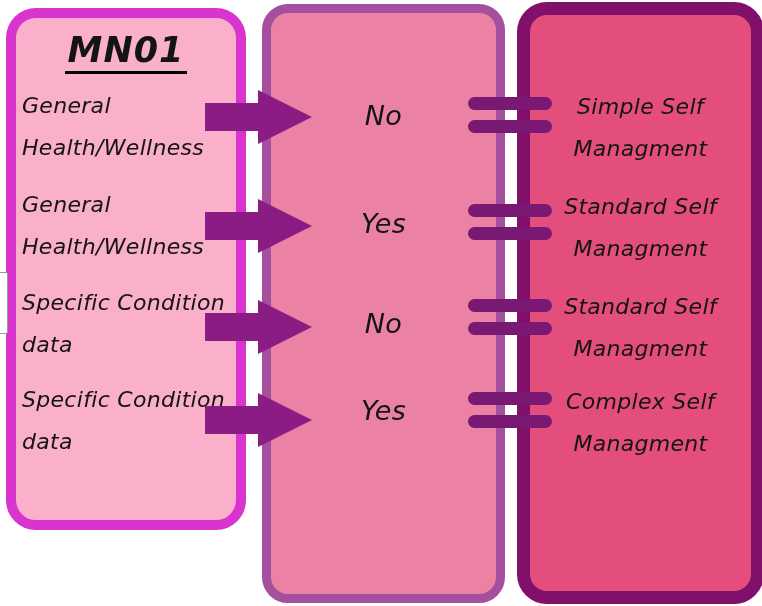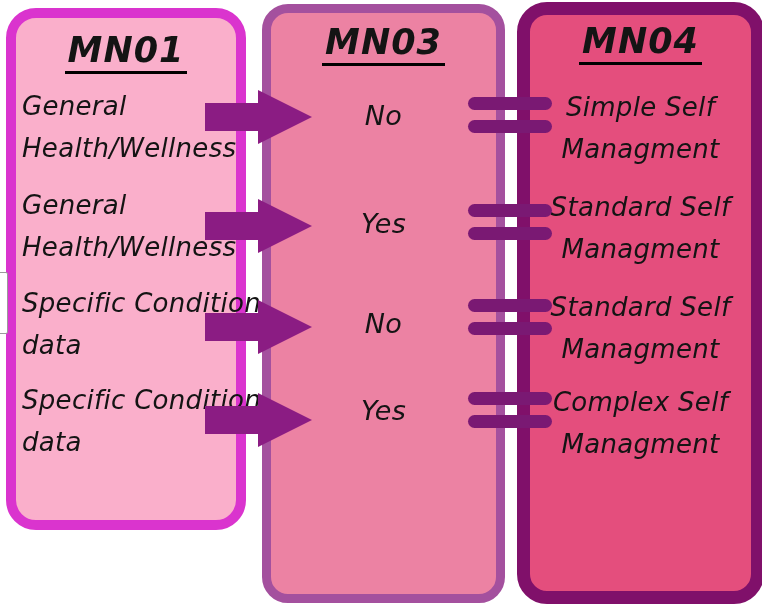--- a/index.html
+++ b/index.html
@@ -15,21 +15,21 @@
   .col-title {
     position:absolute; left:0; width:100%; text-align:center;
     font-size:35px; font-weight:700; font-style:italic; letter-spacing:1px;
   }
   .col-1 .col-title { top:12px; }
   .col-2 .col-title { top:9px; }
   .col-3 .col-title { top:6px; }
   .col-title span { display:inline-block; border-bottom:3px solid #000; padding:0 3px 1px 3px; }
 
   .item {
-    position:absolute; font-size:26px; font-style:italic; line-height:42px;
+    position:absolute; font-size:22px; font-style:italic; line-height:42px;
     white-space:nowrap; letter-spacing:0.3px;
   }
   .col-1 .item { left:6px; text-align:left; }
   .col-2 .item, .col-3 .item { left:0; width:100%; text-align:center; }
   .col-2 .item { font-size:27px; }
 
   
   .col-1 .r1 { top:67px; }  .col-1 .r2 { top:166px; } .col-1 .r3 { top:264px; } .col-1 .r4 { top:361px; }
   .col-2 .r1 { top:82px; }  .col-2 .r2 { top:190px; } .col-2 .r3 { top:290px; } .col-2 .r4 { top:377px; }
   .col-3 .r1 { top:63px;margin-top:8px; }  .col-3 .r2 { top:171px; } .col-3 .r3 { top:271px; } .col-3 .r4 { top:366px; }
@@ -70,29 +70,27 @@
       <div>Specific Condition</div>
       <div>data</div>
     </div>
     <div class="item r4">
       <div>Specific Condition</div>
       <div>data</div>
     </div>
   </div>
 
   <div class="col col-2">
-    <div class="col-title"><span>MN03</span></div>
     <div class="item r1">No</div>
     <div class="item r2">Yes</div>
     <div class="item r3">No</div>
     <div class="item r4">Yes</div>
   </div>
 
   <div class="col col-3">
-    <div class="col-title"><span>MN04</span></div>
     <div class="item r1">
       <div>Simple Self</div>
       <div>Managment</div>
     </div>
     <div class="item r2">
       <div>Standard Self</div>
       <div>Managment</div>
     </div>
     <div class="item r3">
       <div>Standard Self</div>

